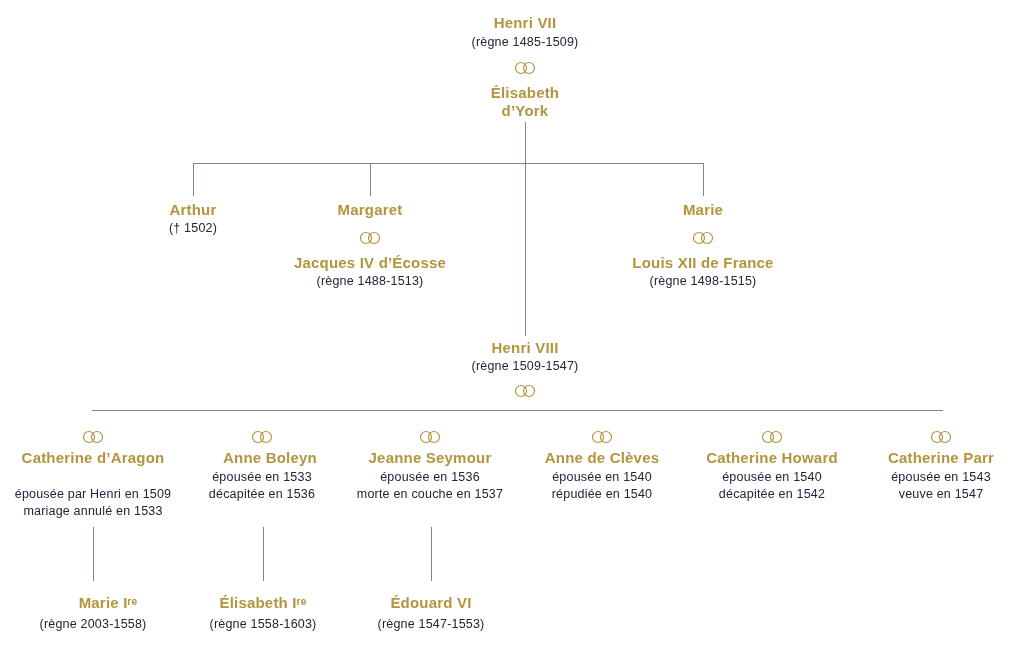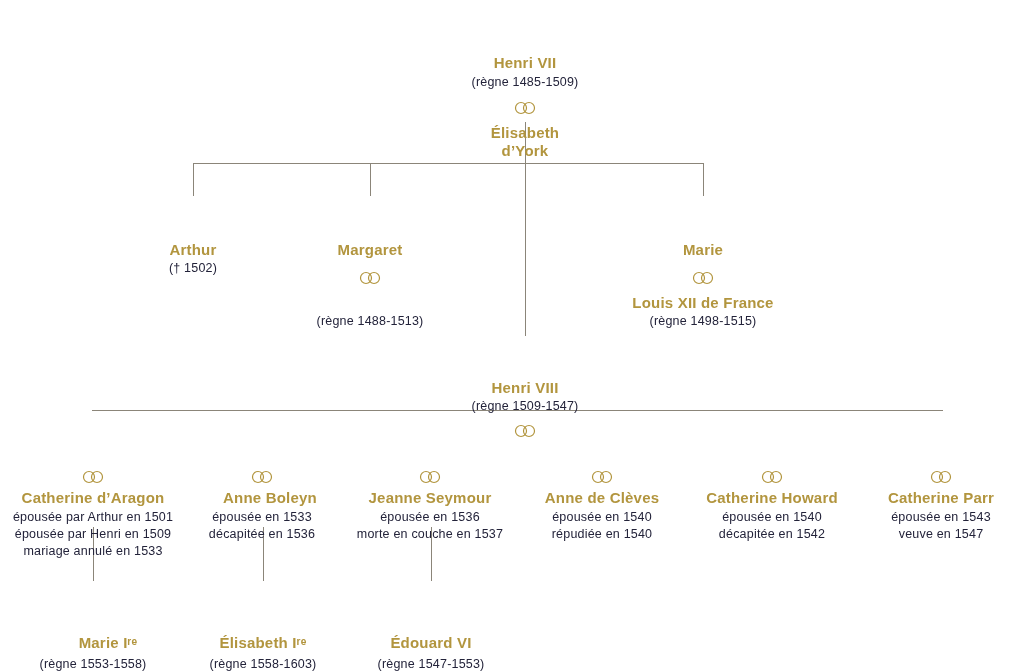--- a/index.html
+++ b/index.html
@@ -9,21 +9,20 @@
     background:#ffffff;
     font-family:"Liberation Sans", sans-serif;
     overflow:hidden;
   }
   #connectors{position:absolute;left:0;top:0;}
   .node{
     position:absolute;
     transform:translateX(-50%);
     text-align:center;
     white-space:nowrap;
-    margin-top:40px;
   }
   .name{
     font-size:15px;
     font-weight:700;
     color:#b2953e;
     letter-spacing:.2px;
     line-height:18px;
   }
   .sub{
     font-size:12.5px;
@@ -77,20 +76,21 @@
 
   <div class="node name" style="left:370px;top:201px">Margaret</div>
   <div class="node rings" style="left:370px;top:231px">
     <svg width="26" height="14">
         <g fill="none" stroke="#b2953e" stroke-width="1.2">
           <circle cx="9" cy="7" r="5.5"></circle>
           <circle cx="17" cy="7" r="5.5"></circle>
         </g>
       </svg>
   </div>
+  <div class="node name" style="left:370px;top:254px">Jacques IV d’Écosse</div>
   <div class="node sub" style="left:370px;top:273px">(règne 1488-1513)</div>
 
   <div class="node name" style="left:703px;top:201px">Marie</div>
   <div class="node rings" style="left:703px;top:231px">
     <svg width="26" height="14">
         <g fill="none" stroke="#b2953e" stroke-width="1.2">
           <circle cx="9" cy="7" r="5.5"></circle>
           <circle cx="17" cy="7" r="5.5"></circle>
         </g>
       </svg>
@@ -111,21 +111,20 @@
 
   <div class="node rings" style="left:93px;top:430px">
     <svg width="26" height="14">
         <g fill="none" stroke="#b2953e" stroke-width="1.2">
           <circle cx="9" cy="7" r="5.5"></circle>
           <circle cx="17" cy="7" r="5.5"></circle>
         </g>
       </svg>
   </div>
   <div class="node name" style="left:93px;top:449px">Catherine d’Aragon</div>
-  <div class="node sub" style="left:93px;top:469px">épousée par Arthur en 1501</div>
   <div class="node sub" style="left:93px;top:486px">épousée par Henri en 1509</div>
   <div class="node sub" style="left:93px;top:503px">mariage annulé en 1533</div>
 
   <div class="node rings" style="left:262px;top:430px">
     <svg width="26" height="14">
         <g fill="none" stroke="#b2953e" stroke-width="1.2">
           <circle cx="9" cy="7" r="5.5"></circle>
           <circle cx="17" cy="7" r="5.5"></circle>
         </g>
       </svg>
@@ -176,21 +175,21 @@
           <circle cx="9" cy="7" r="5.5"></circle>
           <circle cx="17" cy="7" r="5.5"></circle>
         </g>
       </svg>
   </div>
   <div class="node name" style="left:941px;top:449px">Catherine Parr</div>
   <div class="node sub" style="left:941px;top:469px">épousée en 1543</div>
   <div class="node sub" style="left:941px;top:486px">veuve en 1547</div>
 
   <div class="node name" style="left:108px;top:594px">Marie Iʳᵉ</div>
-  <div class="node sub" style="left:93px;top:616px">(règne 1553-1558)</div>
+  <div class="node sub" style="left:93px;top:616px">(règne 2003-1558)</div>
 
   <div class="node name" style="left:263px;top:594px">Élisabeth Iʳᵉ</div>
   <div class="node sub" style="left:263px;top:616px">(règne 1558-1603)</div>
 
   <div class="node name" style="left:431px;top:594px">Édouard VI</div>
   <div class="node sub" style="left:431px;top:616px">(règne 1547-1553)</div>
 
 </div>
 
 </body></html>

